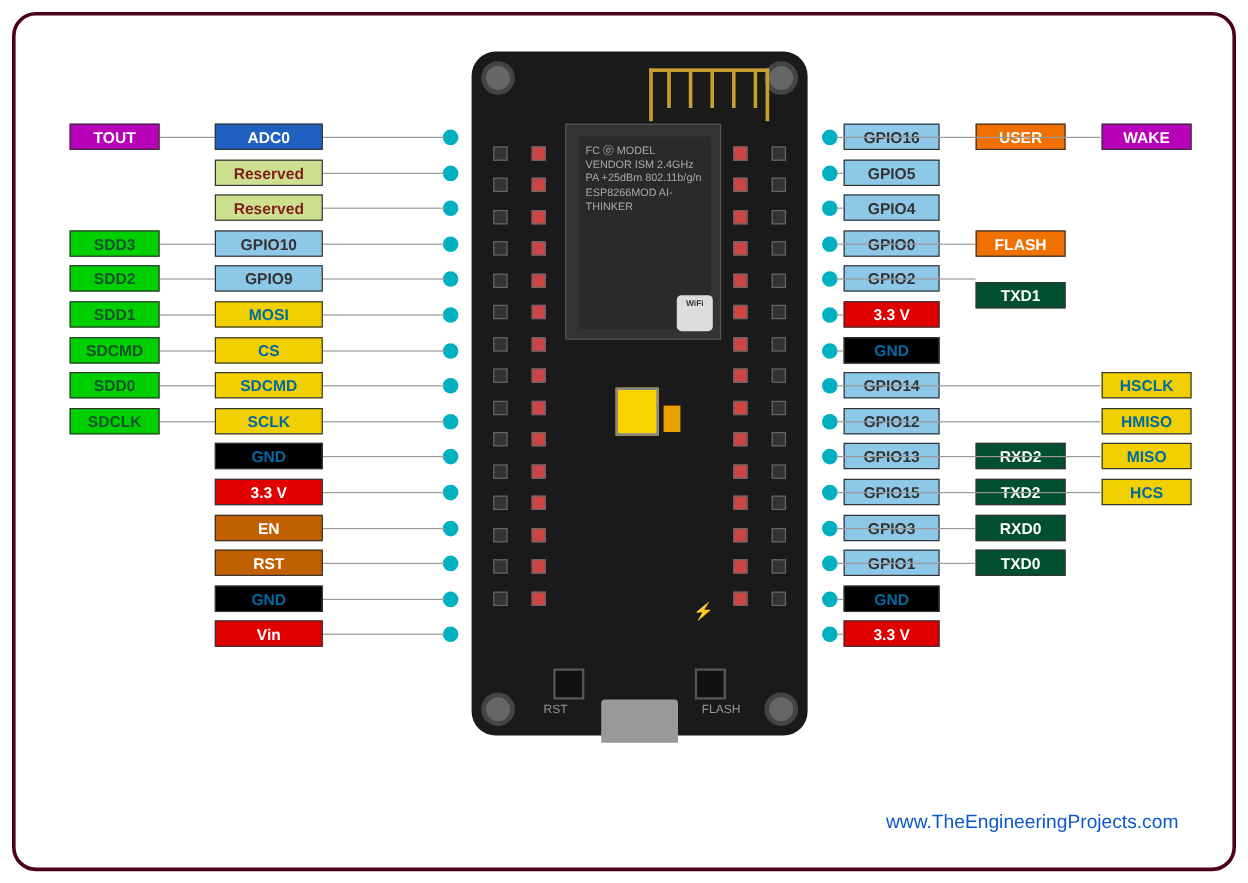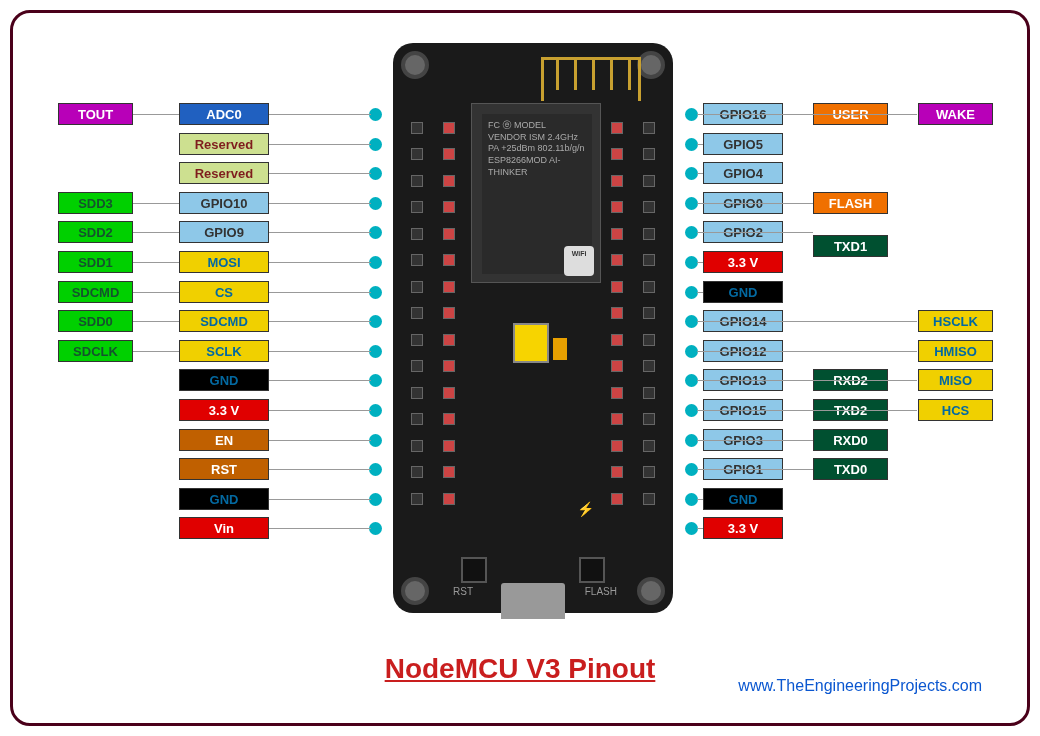--- a/index.html
+++ b/index.html
@@ -253,15 +253,14 @@
       <div class="label c-gpio col-gpio-r" style="top:445.20000000000005px">GPIO1</div>
       <div class="label c-darkgreen col-mid-r" style="top:445.20000000000005px">TXD0</div>
       <div class="conn" style="left:684px;width:116px;top:456.20000000000005px"></div>
       <div class="dot r" style="top:479.8px"></div>
       <div class="label c-black col-gpio-r" style="top:474.8px">GND</div>
       <div class="conn" style="left:684px;width:6px;top:485.8px"></div>
       <div class="dot r" style="top:509.40000000000003px"></div>
       <div class="label c-red col-gpio-r" style="top:504.40000000000003px">3.3 V</div>
       <div class="conn" style="left:684px;width:6px;top:515.4000000000001px"></div>
     </div>
-  <div class="title">NodeMCU V3 Pinout</div>
   <div class="attribution">www.TheEngineeringProjects.com</div>
 </div>
 
 </body></html>

